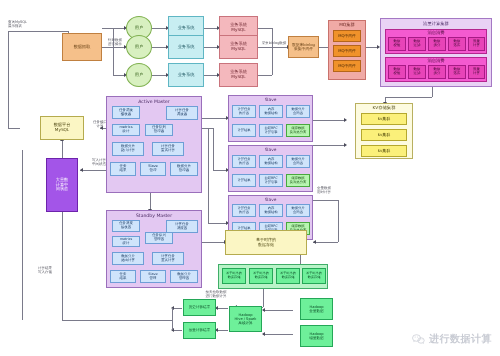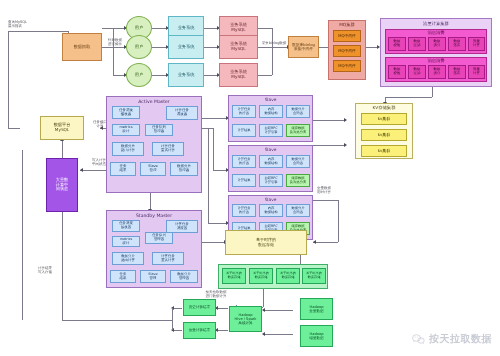--- a/index.html
+++ b/index.html
@@ -534,16 +534,16 @@
         <ellipse cx="9" cy="8" rx="8" ry="6.6" fill="none" stroke="#c9ccd4" stroke-width="1.5"></ellipse>
         <circle cx="6.3" cy="6.2" r="1" fill="#c9ccd4"></circle>
         <circle cx="11.4" cy="6.2" r="1" fill="#c9ccd4"></circle>
         <path d="M4 13.4 L2.2 16.4 L5.6 14.7 Z" fill="#c9ccd4"></path>
         <ellipse cx="18" cy="13" rx="6.4" ry="5.4" fill="none" stroke="#c9ccd4" stroke-width="1.5"></ellipse>
         <circle cx="15.9" cy="11.7" r=".85" fill="#c9ccd4"></circle>
         <circle cx="20.1" cy="11.7" r=".85" fill="#c9ccd4"></circle>
         <path d="M22.4 17 L24.2 19.4 L21.2 18.3 Z" fill="#c9ccd4"></path>
       </svg>
     </span>
-    <span>按天拉取数据</span>
+    <span>进行数据计算</span>
   </div>
 
 </div>
 
 </body></html>

